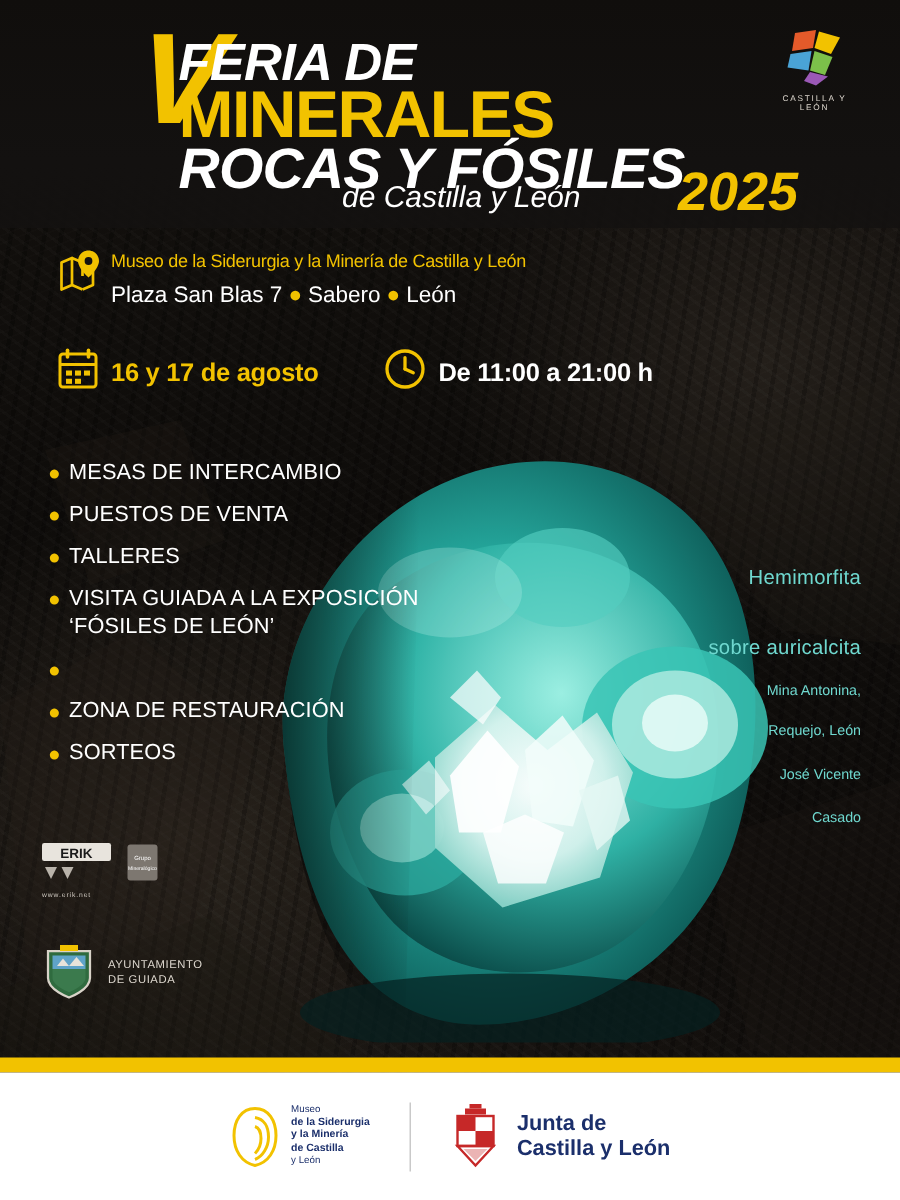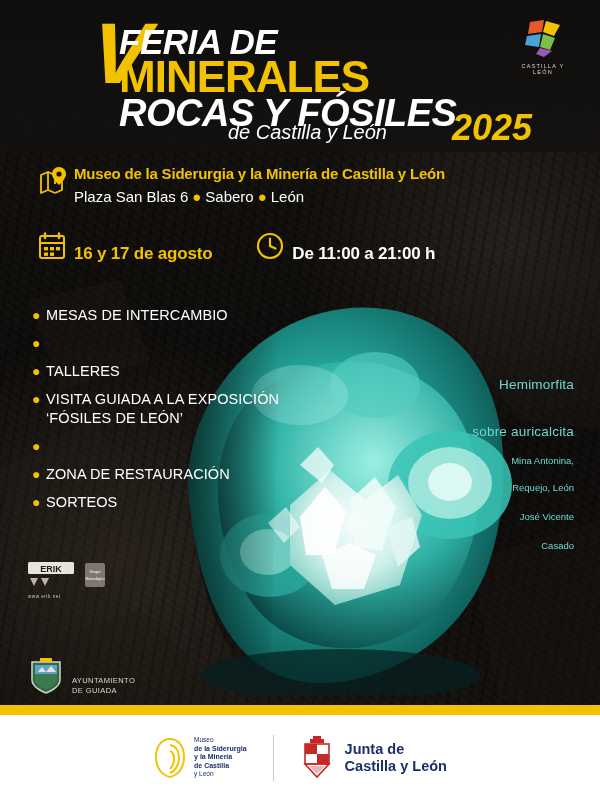--- a/index.html
+++ b/index.html
@@ -99,31 +99,31 @@
     margin-top: 5px;
     font-size: 5.5px; letter-spacing: 1.2px; color: #ded8cf;
     text-transform: uppercase;
   }
 
   
   .venue { position: absolute; left: 38px; top: 163px; width: 540px; }
   .venue-row { display: flex; align-items: flex-start; }
   .venue-icon { width: 36px; flex: 0 0 36px; padding-top: 2px; }
   .venue-text .line1 {
-    font-size: 15px; font-weight: bold; color: #f2c200; line-height: 22px;
+    font-size: 12px; font-weight: normal; color: #f2c200; line-height: 22px;
     letter-spacing: -.2px;
   }
   .venue-text .line2 {
     margin-top: 3px;
     font-size: 15px; color: #ffffff; line-height: 18px;
   }
   .dotsep { color: #f2c200; font-weight: bold; padding: 0 4px; }
 
   
-  .datetime { position: absolute; left: 38px; top: 232px; display: flex; align-items: flex-end; }
+  .datetime { position: absolute; left: 38px; top: 232px; display: flex; align-items: center; }
   .dt-icon { width: 36px; flex: 0 0 36px; }
   .dt-text { font-size: 17px; font-weight: bold; color: #f2c200; letter-spacing: -.2px; }
   .dt-gap { width: 44px; }
   .dt-text-w { font-size: 17px; font-weight: bold; color: #ffffff; letter-spacing: -.2px; }
 
   
   .acts { position: absolute; left: 30px; top: 306px; width: 300px; }
   .act {
     display: flex; align-items: flex-start;
     margin-bottom: 9px;
@@ -148,21 +148,21 @@
   }
   .caption .author {
     margin-top: 16px;
     font-size: 9.5px; color: #6fd8cf; line-height: 13px;
   }
 
   
   .erik { position: absolute; left: 28px; top: 550px; width: 96px; }
   .erik .row { display: flex; align-items: center; gap: 8px; margin-top: 10px; }
   .erik .cap { margin-top: 4px; font-size: 4.5px; color: #cfc9c0; letter-spacing: .6px; }
-  .ayto { position: absolute; left: 28px; top: 656px; display: flex; align-items: flex-end; gap: 8px; }
+  .ayto { position: absolute; left: 28px; top: 628px; display: flex; align-items: center; gap: 8px; }
   .ayto .txt { font-size: 7.5px; color: #ded8cf; line-height: 10px; letter-spacing: .4px; }
 
   
   .yellow-strip {
     position: absolute; left: 0; bottom: 85px; width: 600px; height: 10px;
     background: #f2c200;
   }
   .footer {
     position: absolute; left: 0; bottom: 0; width: 600px; height: 85px;
     background: #ffffff;
@@ -270,21 +270,21 @@
           <path d="M10,7 L17,10 L17,19" fill="none" stroke="#f2c200" stroke-width="1.8" stroke-linejoin="round"></path>
           <path d="M17,28 L24,25 L24,12" fill="none" stroke="#f2c200" stroke-width="1.8" stroke-linejoin="round"></path>
           <path d="M10,25 L17,28" fill="none" stroke="#f2c200" stroke-width="1.8"></path>
           <path d="M21,2 C24.9,2 28,5.1 28,9 C28,14 21,20 21,20 C21,20 14,14 14,9 C14,5.1 17.1,2 21,2 Z" fill="#f2c200"></path>
           <circle cx="21" cy="9" r="2.6" fill="#141210"></circle>
         </svg>
       </div>
       <div class="venue-text">
         <div class="line1">Museo de la Siderurgia y la Minería de Castilla y León</div>
         <div class="line2">
-          <span>Plaza San Blas 6</span><span class="dotsep">●</span><span>Sabero</span><span class="dotsep">●</span><span>León</span>
+          <span>Plaza San Blas 7</span><span class="dotsep">●</span><span>Sabero</span><span class="dotsep">●</span><span>León</span>
         </div>
       </div>
     </div>
   </div>
 
   <div class="datetime">
     <div class="dt-icon">
       <svg width="28" height="28" viewBox="0 0 28 28">
         <rect x="2" y="4" width="24" height="22" rx="2" fill="none" stroke="#f2c200" stroke-width="2"></rect>
         <line x1="2" y1="11" x2="26" y2="11" stroke="#f2c200" stroke-width="2"></line>
@@ -309,20 +309,21 @@
     <div class="dt-text-w">De 11:00 a 21:00 h</div>
   </div>
 
   <div class="acts">
     <div class="act">
       <div class="bullet">●</div>
       <div class="lbl">MESAS DE INTERCAMBIO</div>
     </div>
     <div class="act">
       <div class="bullet">●</div>
+      <div class="lbl">PUESTOS DE VENTA</div>
     </div>
     <div class="act">
       <div class="bullet">●</div>
       <div class="lbl">TALLERES</div>
     </div>
     <div class="act">
       <div class="bullet">●</div>
       <div class="lbl">
         <span>VISITA GUIADA A LA EXPOSICIÓN</span>
         <span class="sub">‘FÓSILES DE LEÓN’</span>

